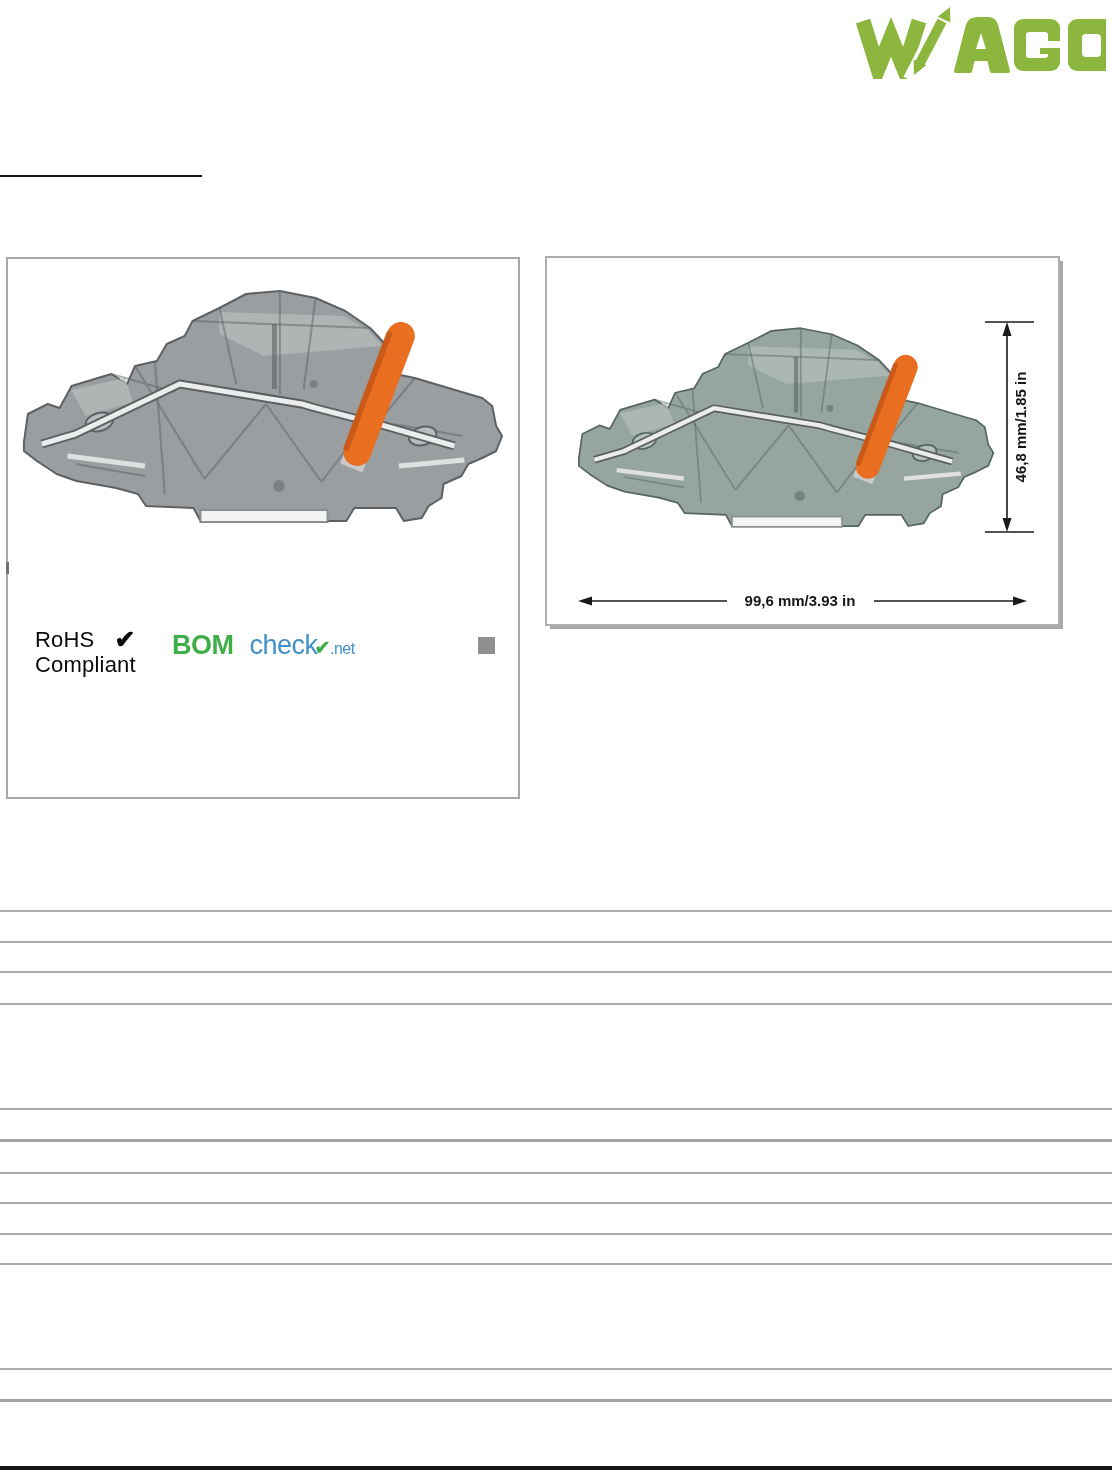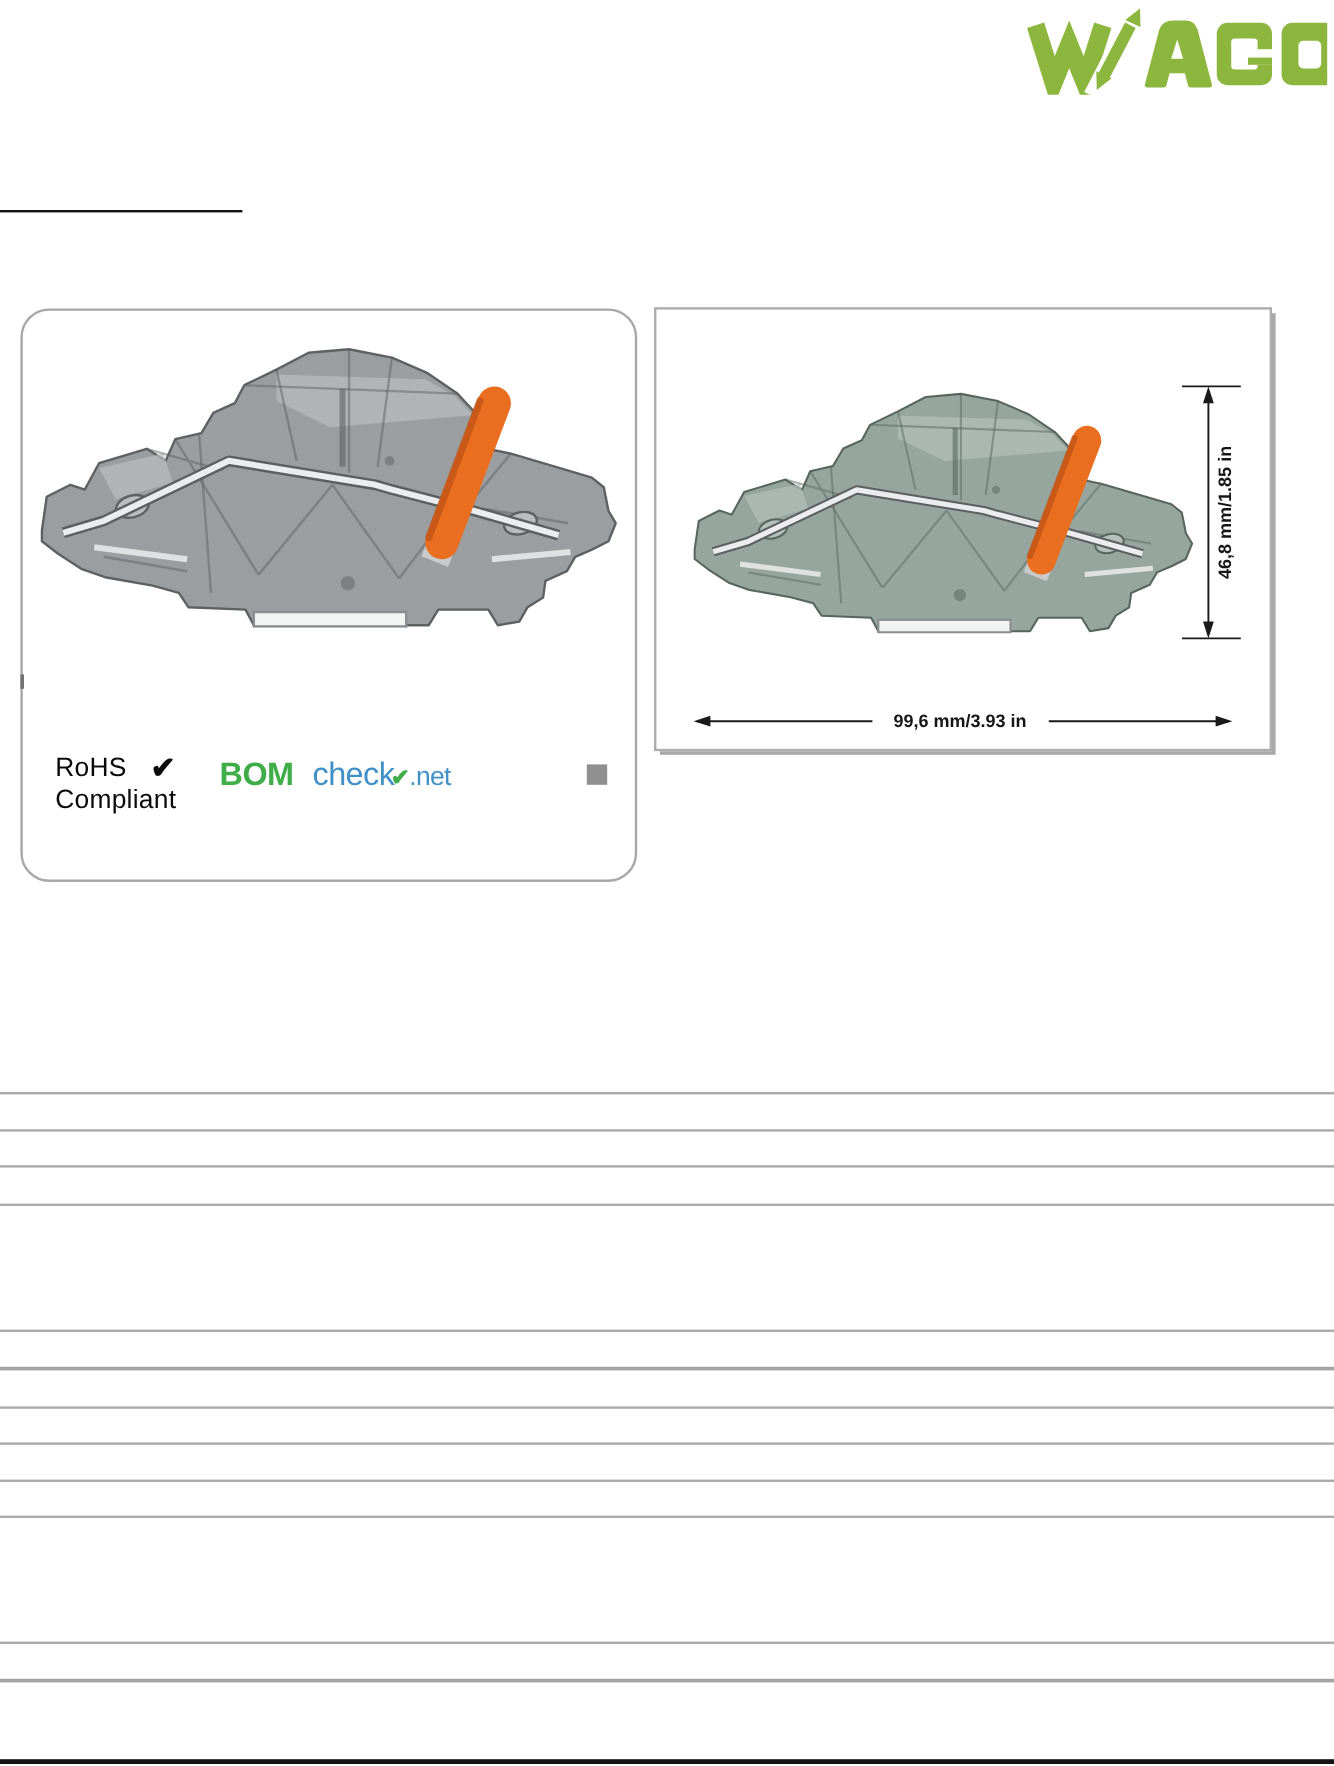--- a/index.html
+++ b/index.html
@@ -9,21 +9,21 @@
   }
   
   .heading-rule{position:absolute;left:0;top:175px;width:202px;height:2px;background:#121212;}
   
   .wago-logo{position:absolute;left:856px;top:5px;width:250px;height:74px;}
   .wago-logo .g{fill:var(--wago-green,#8CB63E);}
   .wago-logo .gs{stroke:var(--wago-green,#8CB63E);fill:none;}
   .wago-logo .case{stroke:#ffffff;fill:none;}
   
   .panel{position:absolute;background:#fff;border:2px solid #a8a8a8;box-sizing:border-box;}
-  .left-panel{left:17px;top:257px;width:514px;height:478px;border-radius:24px;}
+  .left-panel{left:6px;top:257px;width:514px;height:542px;}
   .right-panel{left:545px;top:256px;width:515px;height:370px;border-color:#adadad;
     box-shadow:4px 4px 0 -1px #a9a9a9;}
   .border-tick{position:absolute;left:-2px;top:303px;width:3px;height:12px;background:#737373;}
   
   .tblock{position:absolute;}
   .tblock .body{fill:var(--body);stroke:var(--edge);stroke-width:2;stroke-linejoin:round;}
   .tblock .rib{stroke:var(--edge);stroke-width:2;fill:none;opacity:.5;}
   .tblock .slot{fill:var(--edge);opacity:.6;}
   .tblock .hole{fill:var(--bodydark);}
   .tblock .eyelet ellipse{fill:var(--bodylight);stroke:var(--edge);stroke-width:2;}
@@ -40,21 +40,21 @@
     left:8px;top:5px;width:496px;height:300px;}
   .tb-right{--body:var(--body-gray-right,#96A69F);--bodydark:#75857e;--bodylight:#b4c1bb;--edge:#57655f;
     left:25px;top:47px;width:430px;height:258px;}
   
   .rohs{position:absolute;left:27px;top:368px;font-size:22px;line-height:25px;color:#0a0a0a;letter-spacing:0.2px;}
   .rohs .check{font-size:25px;font-weight:700;margin-left:20px;vertical-align:-1px;}
   .bomcheck{position:absolute;left:164px;top:371px;font-size:27px;letter-spacing:-0.5px;white-space:nowrap;}
   .bomcheck .bom{color:var(--bomcheck-green,#3FAE49);font-weight:600;}
   .bomcheck .chk{color:var(--bomcheck-blue,#4191C9);font-weight:400;padding-left:16px;}
   .bomcheck .vmark{color:var(--bomcheck-green,#3FAE49);font-size:19px;font-weight:700;margin-left:-3px;}
-  .bomcheck .net{color:var(--bomcheck-blue,#4191C9);font-size:22px;}
+  .bomcheck .net{color:var(--bomcheck-blue,#4191C9);font-size:16px;}
   .gray-square{position:absolute;left:470px;top:378px;width:17px;height:17px;background:#909090;}
   
   .dim-overlay{position:absolute;left:0;top:0;width:511px;height:366px;}
   .dim-overlay line,.dim-overlay path{stroke:#1a1a1a;stroke-width:1.6;fill:none;}
   .dim-overlay polygon{fill:#1a1a1a;stroke:none;}
   .dim-overlay text{fill:#161616;font-family:"Liberation Sans",sans-serif;font-size:15px;font-weight:700;}
   
   .rule{position:absolute;left:0;width:1112px;background:var(--rule-gray,#ABABAB);}
   .rule.thin{height:2px;}
   .rule.thick{height:3px;background:#a3a3a3;}

